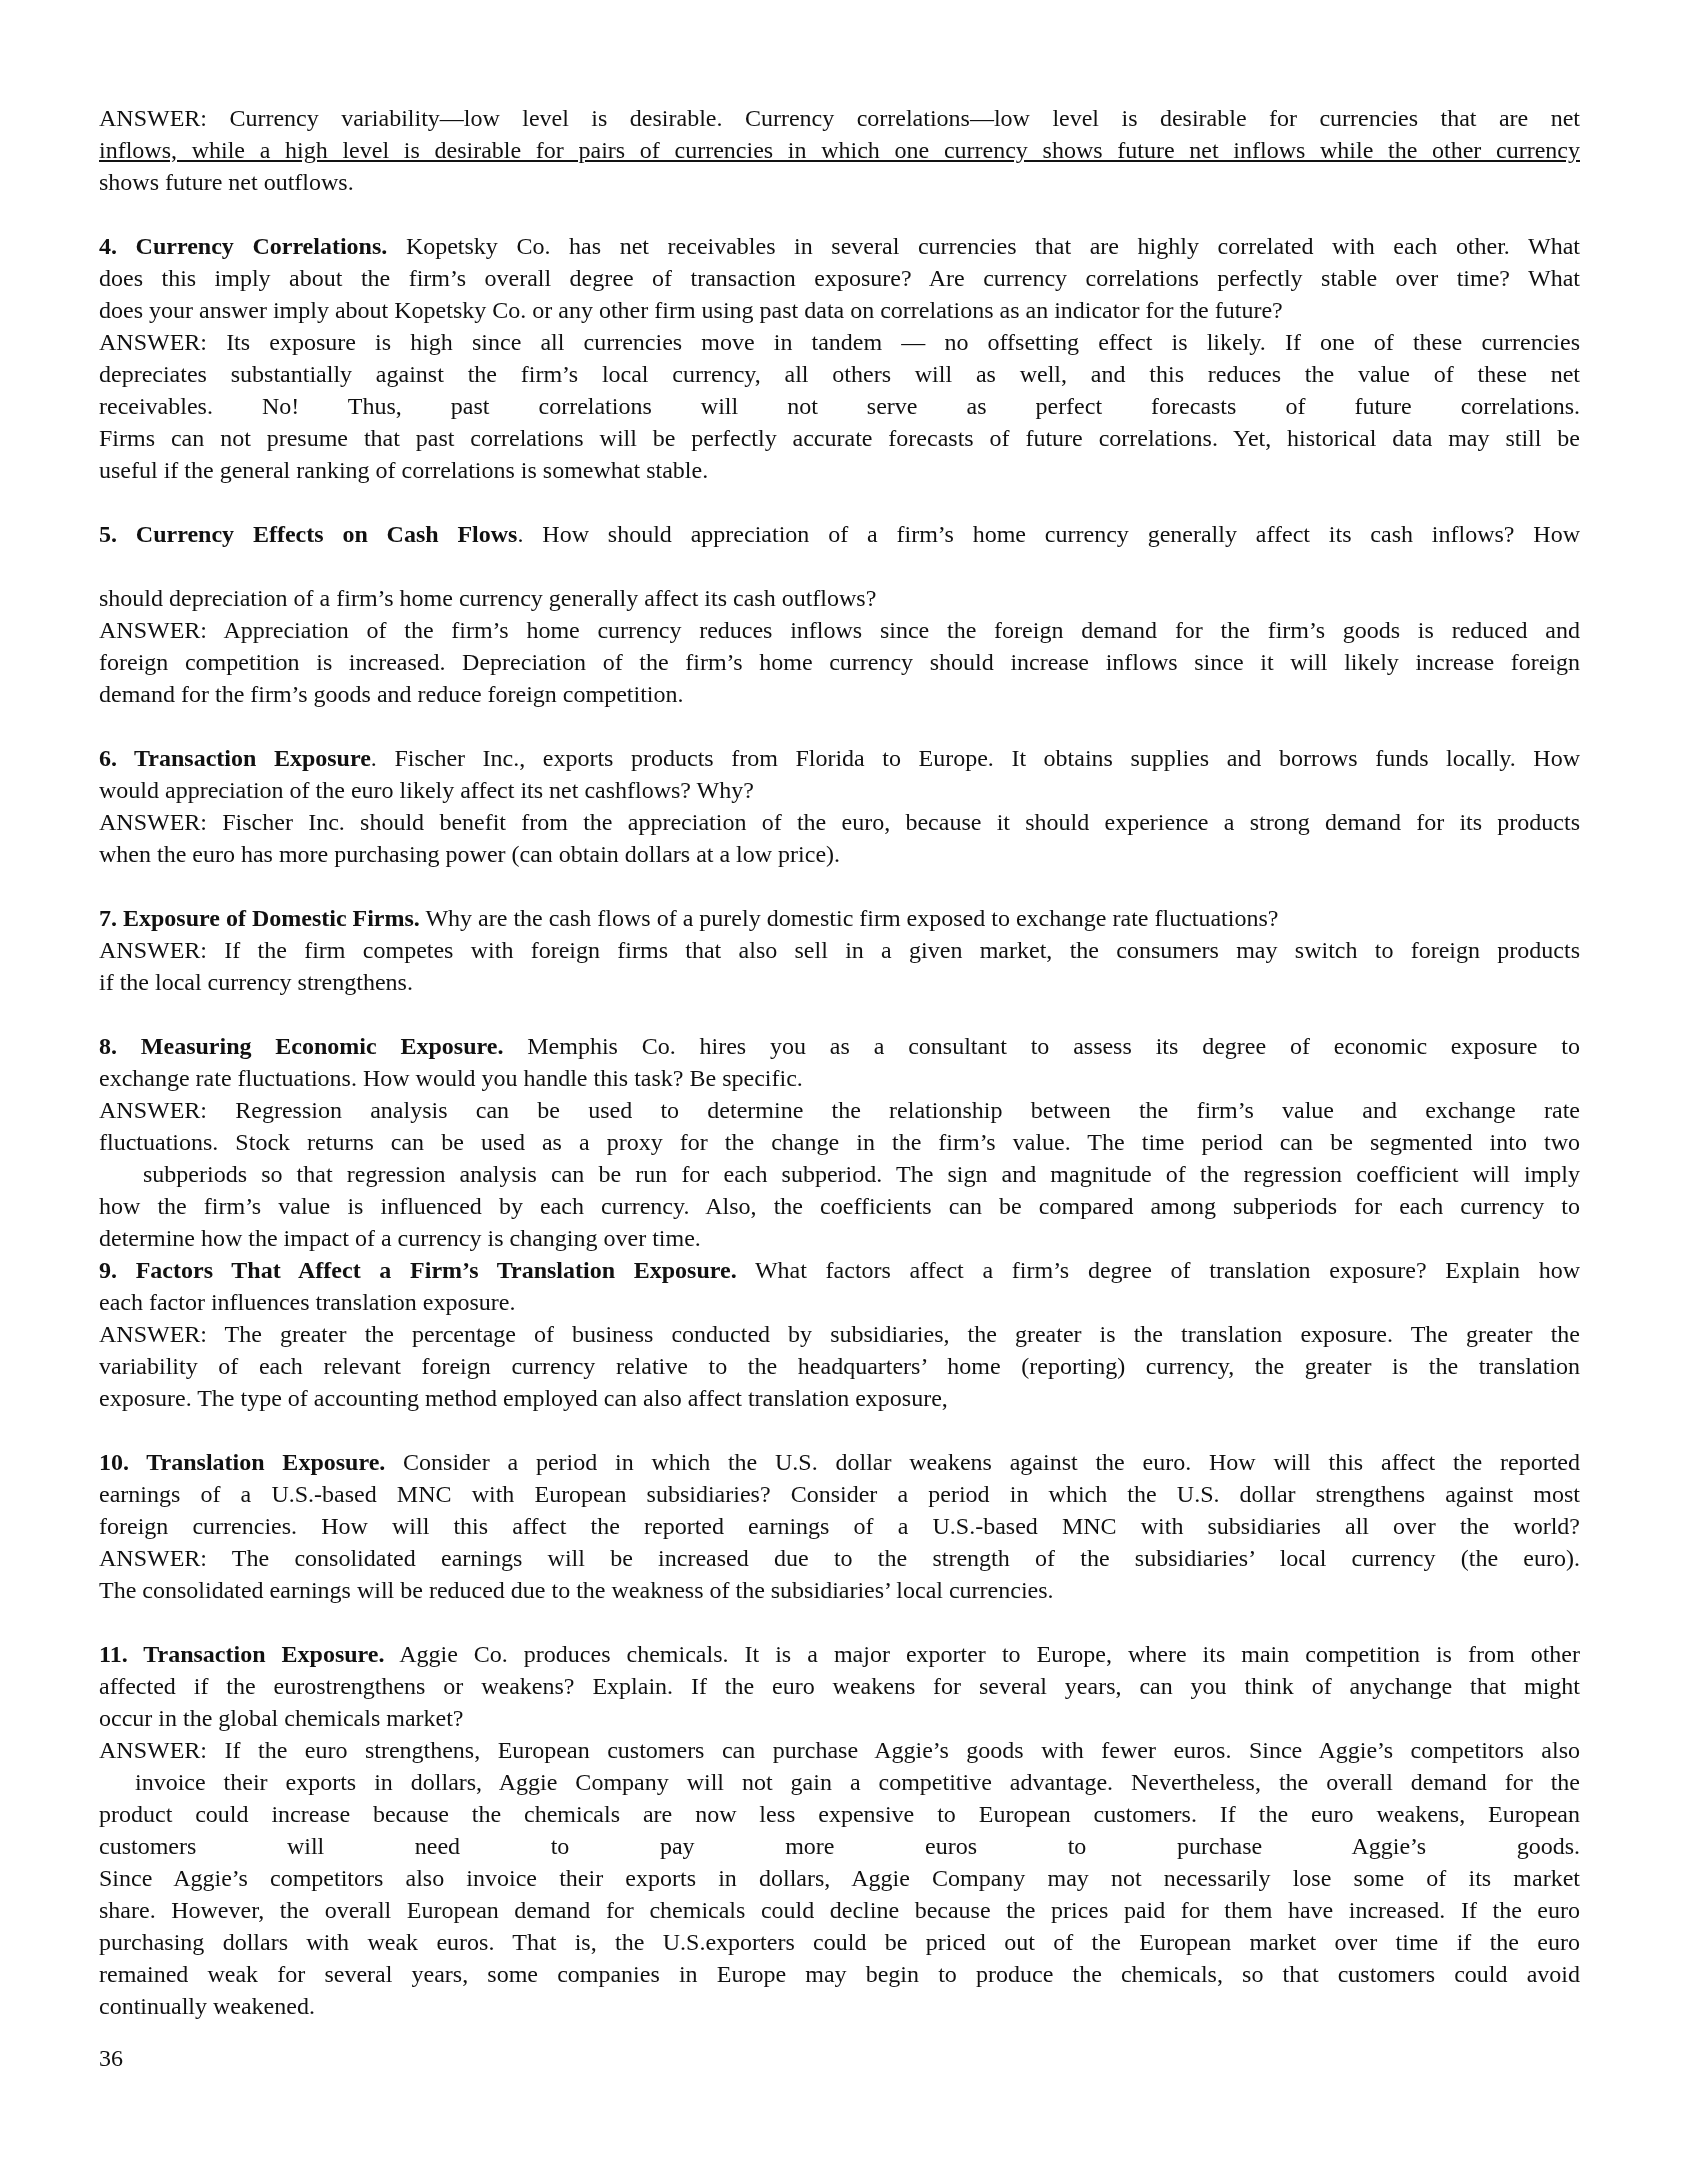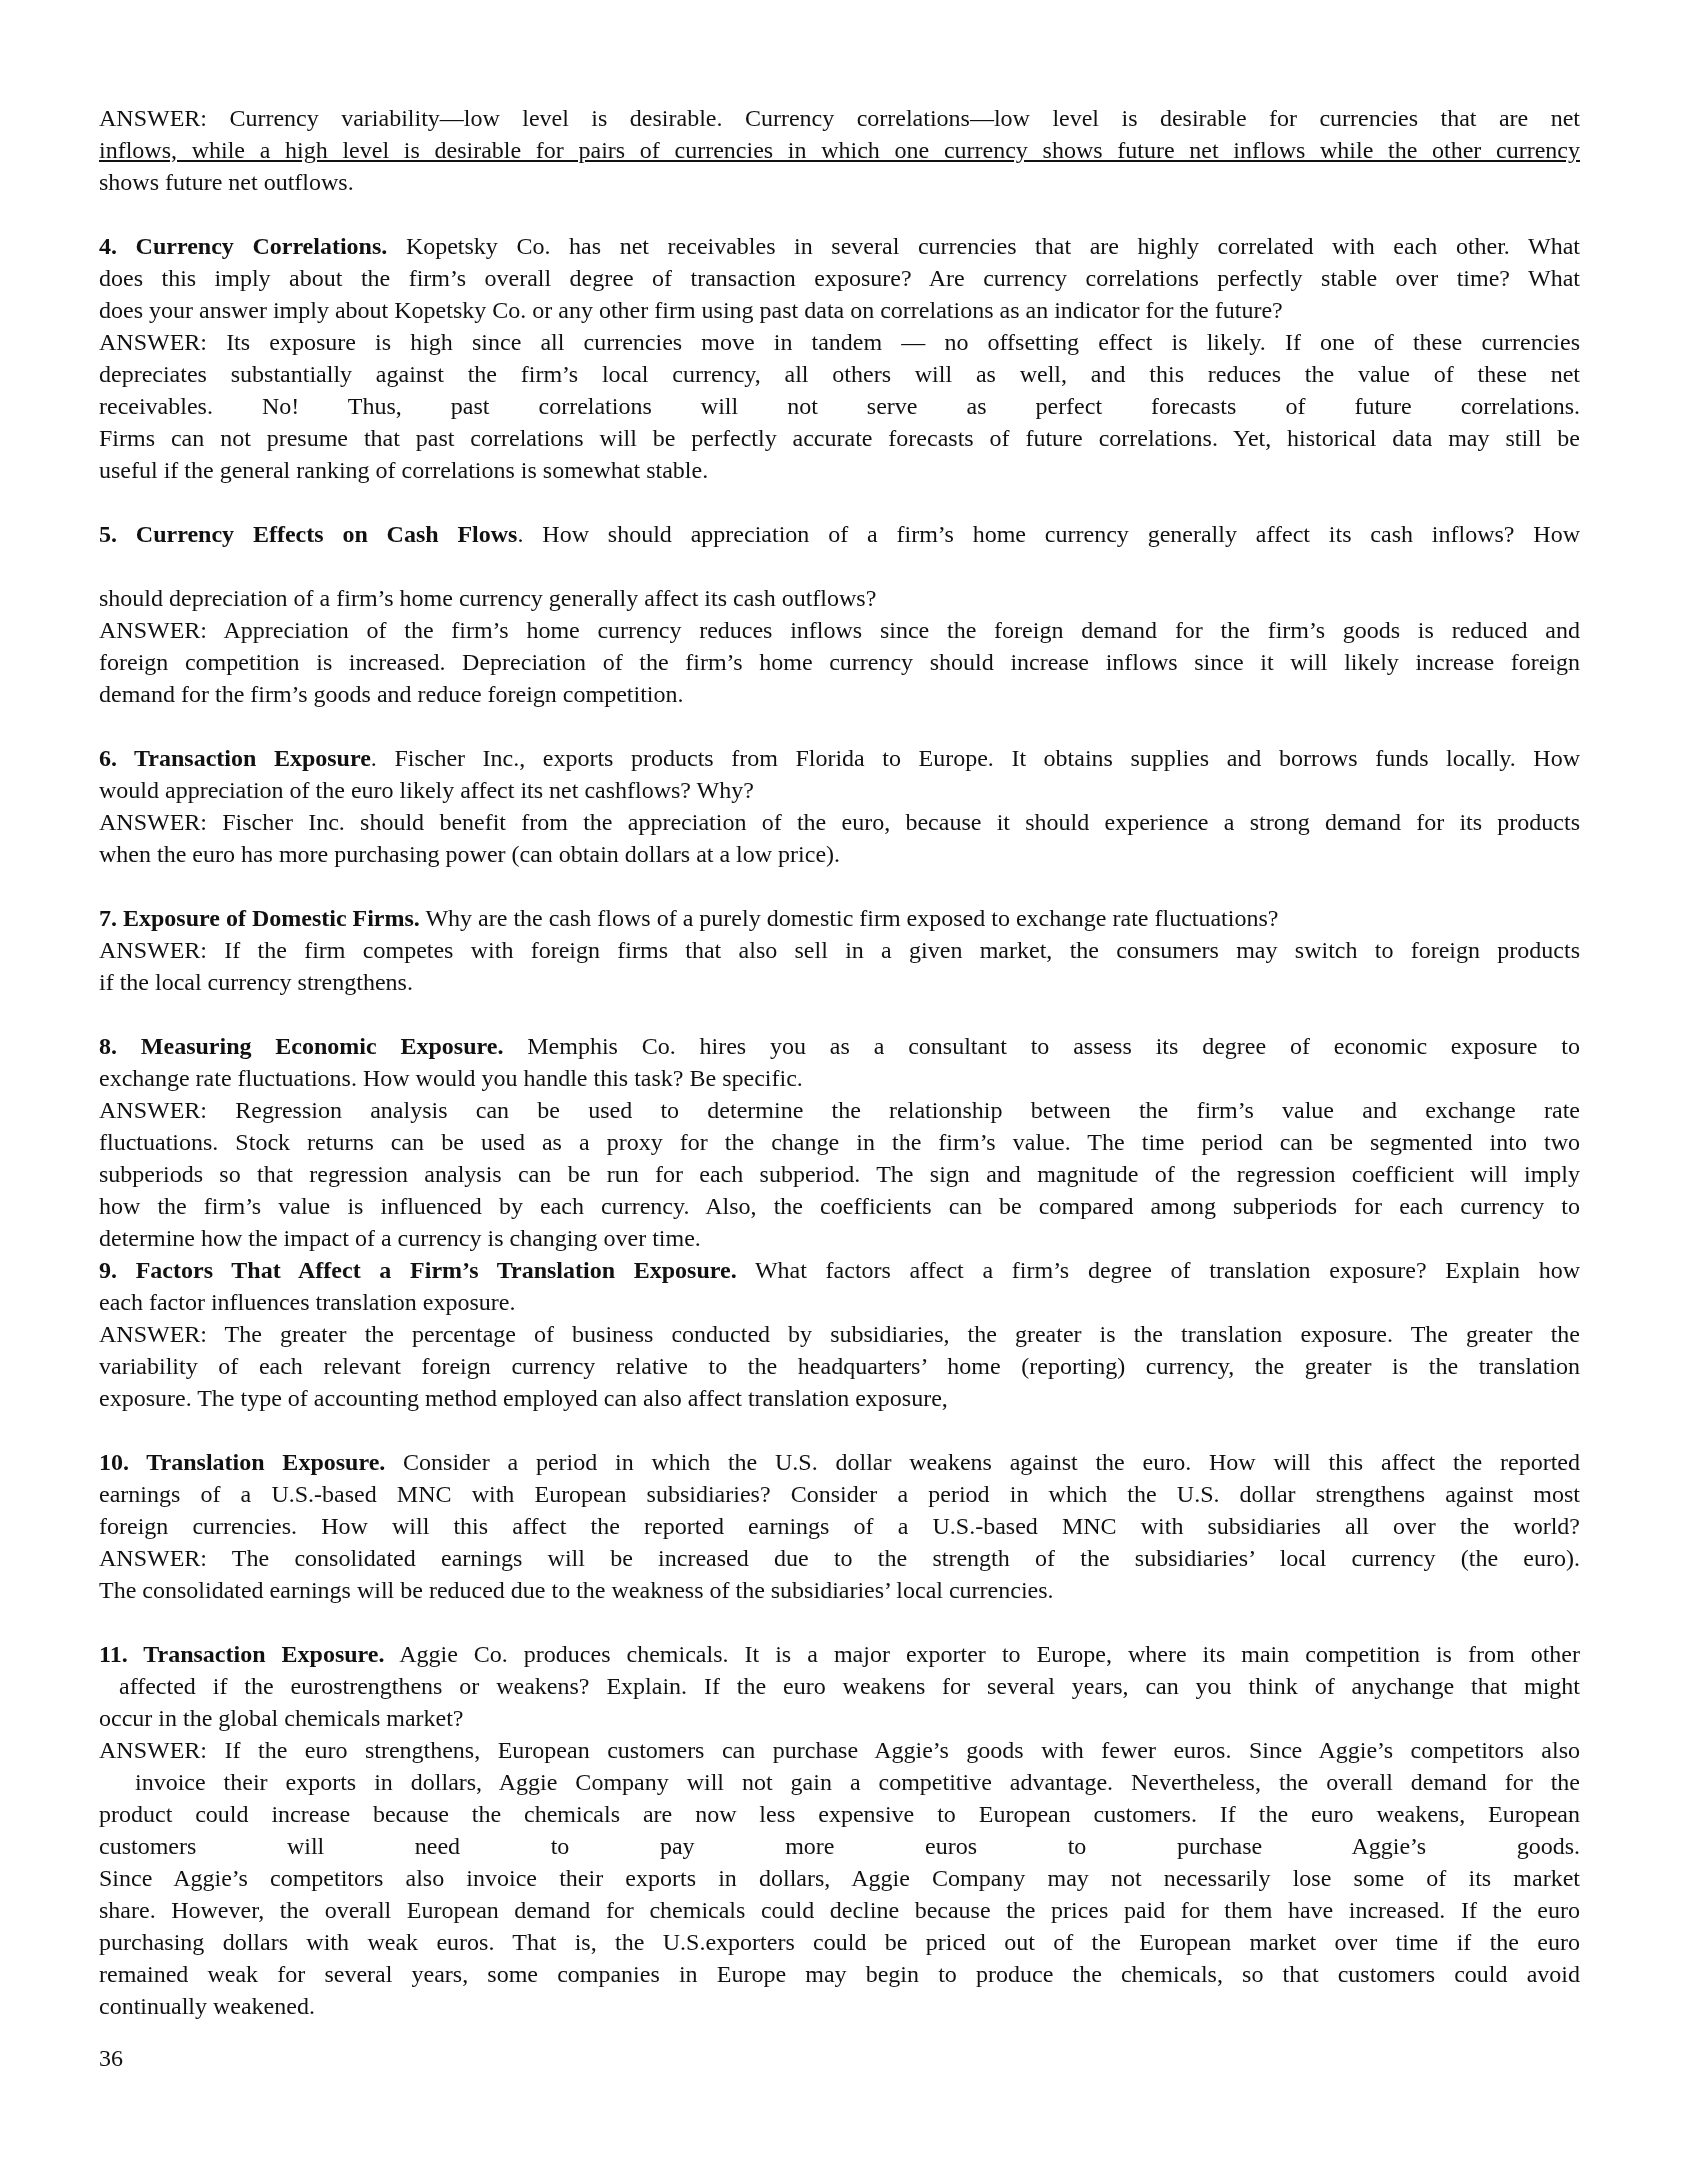--- a/index.html
+++ b/index.html
@@ -120,21 +120,21 @@
     <div class="line last">
         <span style="display: block; white-space: normal; text-align: justify; text-align-last: left;">exchange rate fluctuations. How would you handle this task? Be specific.</span>
       </div>
     <div class="line">
         <span style="display: block; white-space: normal; text-align: justify; text-align-last: justify;">ANSWER: Regression analysis can be used to determine the relationship between the firm’s value and exchange rate</span>
       </div>
     <div class="line">
         <span style="display: block; white-space: normal; text-align: justify; text-align-last: justify;">fluctuations. Stock returns can be used as a proxy for the change in the firm’s value. The time period can be segmented into two</span>
       </div>
     <div class="line">
-        <span style="display: block; white-space: normal; text-align: justify; text-align-last: justify;">subperiods so that regression analysis can be run for each subperiod. The sign and magnitude of the regression coefficient will imply</span>
+        <span style="display: block; white-space: normal; text-align: justify; text-align-last: justify; margin-left: 44px;">subperiods so that regression analysis can be run for each subperiod. The sign and magnitude of the regression coefficient will imply</span>
       </div>
     <div class="line">
         <span style="display: block; white-space: normal; text-align: justify; text-align-last: justify;">how the firm’s value is influenced by each currency. Also, the coefficients can be compared among subperiods for each currency to</span>
       </div>
     <div class="line last">
         <span style="display: block; white-space: normal; text-align: justify; text-align-last: left;">determine how the impact of a currency is changing over time.</span>
       </div>
   </div>
 
   <div>
@@ -173,21 +173,21 @@
         <span style="display: block; white-space: normal; text-align: justify; text-align-last: left;">The consolidated earnings will be reduced due to the weakness of the subsidiaries’ local currencies.</span>
       </div>
   </div>
   <div class="blank"></div>
 
   <div>
     <div class="line">
         <span style="display: block; white-space: normal; text-align: justify; text-align-last: justify;"><b>11. Transaction Exposure.</b><span> Aggie Co. produces chemicals. It is a major exporter to Europe, where its main competition is from other</span></span>
       </div>
     <div class="line">
-        <span style="display: block; white-space: normal; text-align: justify; text-align-last: justify; margin-left: 20px;">affected if the eurostrengthens or weakens? Explain. If the euro weakens for several years, can you think of anychange that might</span>
+        <span style="display: block; white-space: normal; text-align: justify; text-align-last: justify;">affected if the eurostrengthens or weakens? Explain. If the euro weakens for several years, can you think of anychange that might</span>
       </div>
     <div class="line last">
         <span style="display: block; white-space: normal; text-align: justify; text-align-last: left;">occur in the global chemicals market?</span>
       </div>
     <div class="line">
         <span style="display: block; white-space: normal; text-align: justify; text-align-last: justify;">ANSWER: If the euro strengthens, European customers can purchase Aggie’s goods with fewer euros. Since Aggie’s competitors also</span>
       </div>
     <div class="line">
         <span style="display: block; white-space: normal; text-align: justify; text-align-last: justify; margin-left: 36px;">invoice their exports in dollars, Aggie Company will not gain a competitive advantage. Nevertheless, the overall demand for the</span>
       </div>

